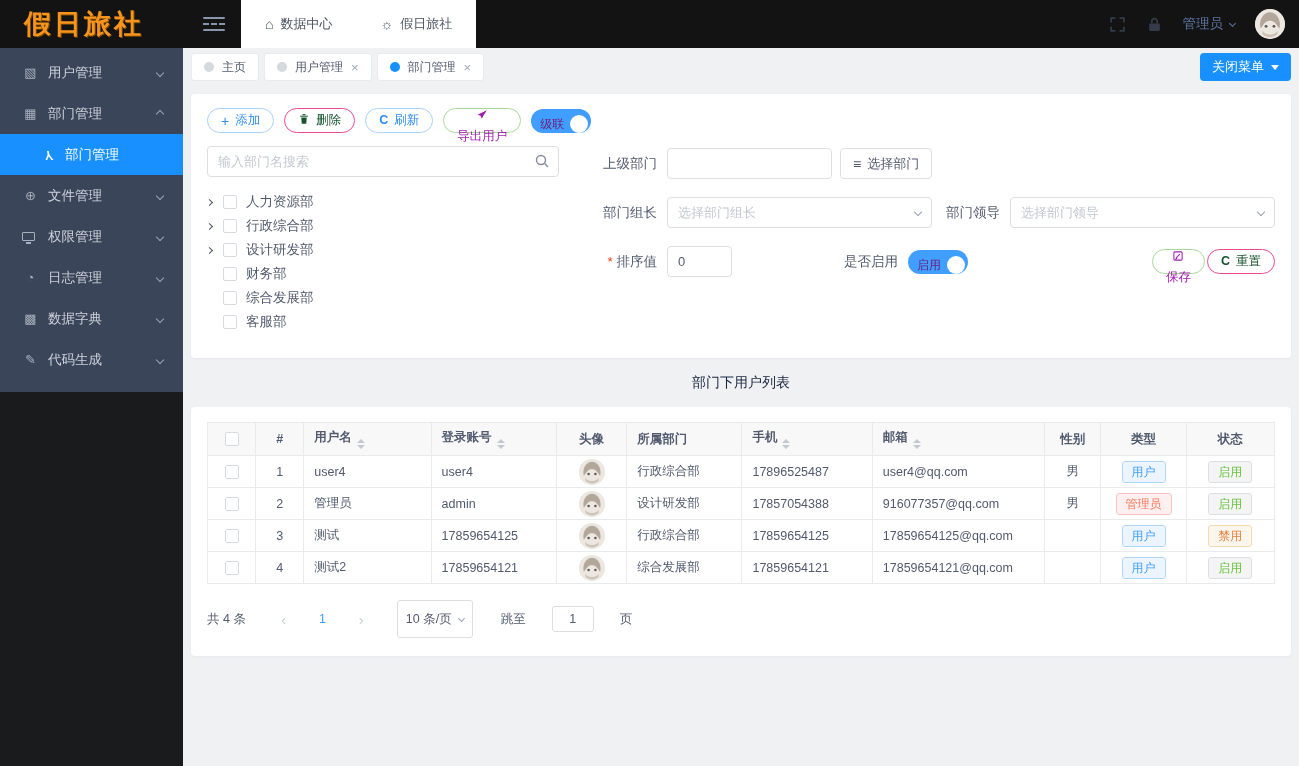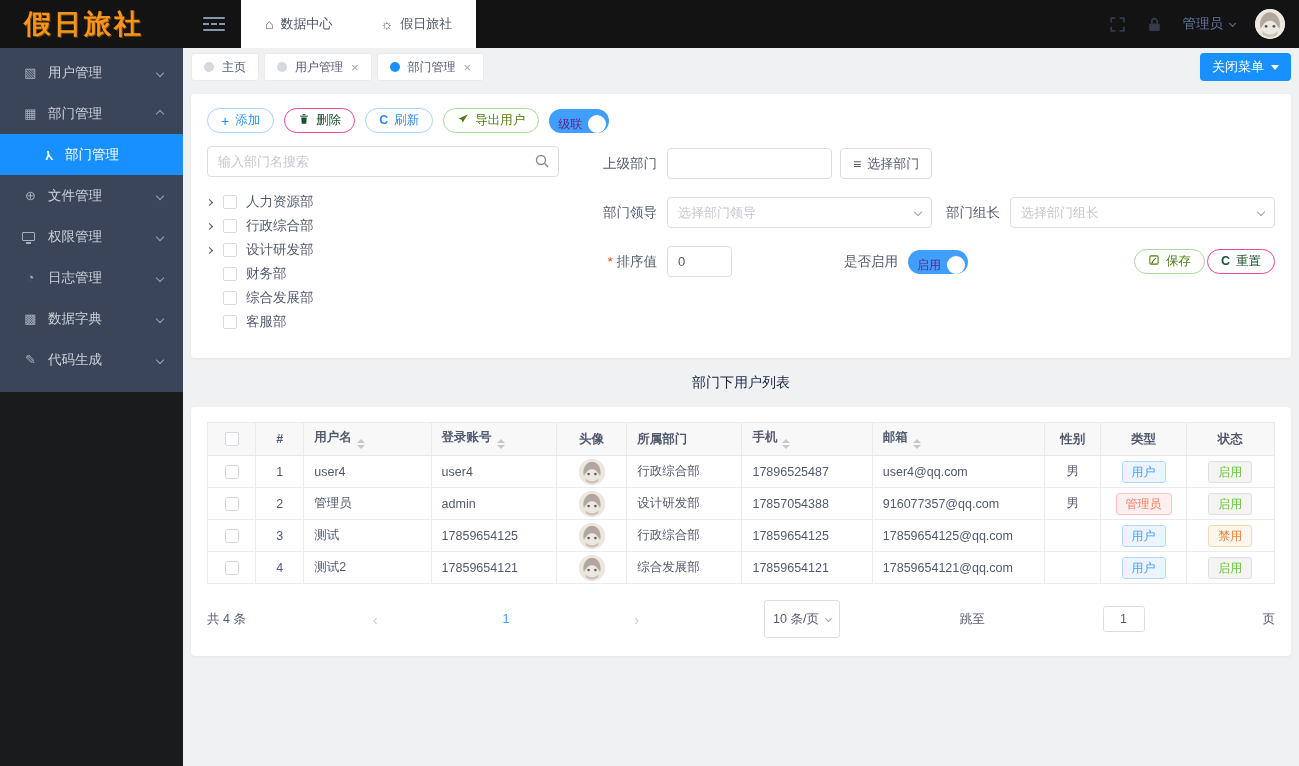--- a/index.html
+++ b/index.html
@@ -64,21 +64,21 @@
   .content { flex:1; padding:8px; overflow:hidden; }
   .panel { background:#fff; border-radius:4px; box-shadow:0 1px 3px rgba(0,21,41,.05); }
   .panel-1 { padding:14px 16px 24px; }
 
   .toolbar { display:flex; align-items:center; gap:10px; }
   .pill { height:25px; border-radius:999px; background:#fff; display:inline-flex; align-items:center; gap:6px;
           padding:0 13px; font-size:12.5px; cursor:pointer; line-height:1; }
   .pill svg { width:12px; height:12px; }
   .pill.blue   { border:1px solid #a8d2ff; color:#2d8cf0; }
   .pill.orange { border:1px solid #ec4899; color:#14532d;align-items:center; }
-  .pill.green  { border:1px solid #a9d89a; color:#4d7c0f; }
+  .pill.green  { border:1px solid #a9d89a; color:#a21caf;flex-direction:column; }
   .switch { height:24px; border-radius:999px; background:#409eff; color:#701a75; display:inline-flex; align-items:flex-end;
             font-size:12px; padding:0 3px 0 9px; gap:6px; cursor:pointer; }
   .switch .knob { width:18px; height:18px; background:#fff; border-radius:50%; }
 
   .panel-body { display:flex; margin-top:13px; }
   .left-col { width:352px; flex-shrink:0; }
   .search-box { position:relative; }
   .search-input { width:100%; height:31px; border:1px solid #dcdee2; border-radius:4px; padding:0 30px 0 10px;
                   font-size:13px; color:#515a6e; outline:none; font-family:Liberation Sans, sans-serif; }
   input::placeholder { color:#c3c8d0; }
@@ -115,21 +115,21 @@
   .sorters .up { border-bottom:4px solid #c5c8ce; }
   .sorters .dn { border-top:4px solid #c5c8ce; }
   .row-avatar { width:26px; height:26px; border-radius:50%; overflow:hidden; display:inline-block; vertical-align:middle; background:#e8e2da; }
   .row-avatar svg { width:100%; height:100%; display:block; }
   .badge { display:inline-block; padding:4px 9px; font-size:12px; border-radius:3px; line-height:1; }
   .badge.user     { background:#ecf5ff; border:1px solid #b3d8ff; color:#409eff; }
   .badge.admin    { background:#fef0f0; border:1px solid #fbc4c4; color:#f57a5c; }
   .badge.enabled  { background:#f4f4f5; border:1px solid #dcdfe6; color:#67c23a; }
   .badge.disabled { background:#fdf6ec; border:1px solid #f5dab1; color:#e6823c; }
 
-  .pagination { display:flex; align-items:center; justify-content:space-between; gap:22px; margin-top:16px; font-size:12.5px; color:#515a6e; }
+  .pagination { display:flex; align-items:center; justify-content:flex-start; gap:22px; margin-top:16px; font-size:12.5px; color:#515a6e; }
   .pg-total { margin-right:8px; }
   .pg-arrow { color:#c9ced6; font-size:15px; padding:0 5px; cursor:pointer; }
   .pg-num { color:#409eff; padding:0 6px; cursor:pointer; }
   .pg-size { height:38px; border:1px solid #dcdee2; border-radius:3px; display:flex; align-items:center;
              padding:0 8px; gap:7px; cursor:pointer; margin:0 6px; }
   .pg-size .chev { width:5px; height:5px; border-color:#9aa2b1; margin-top:-2px; }
   .pg-jump { width:42px; height:26px; border:1px solid #dcdee2; border-radius:3px; text-align:center;
              font-size:12.5px; color:#515a6e; outline:none; margin:0 4px; font-family:inherit; }
 </style>
 </head>
@@ -343,30 +343,30 @@
                 <label class="flabel">上级部门</label>
                 <input class="inp" style="width: 165px;">
                 <button class="btn-plain">
                   <span style="font-size:14px;">≡</span>
                   <span>选择部门</span>
                 </button>
               </div>
             </div>
             <div class="frow" style="justify-content:space-between;">
               <div class="fgroup">
+                <label class="flabel">部门组长</label>
+                <div class="sel" style="width:265px;">
+                  <span>选择部门组长</span>
+                  <i class="chev"></i>
+                </div>
+              </div>
+              <div class="fgroup">
                 <label class="flabel">部门领导</label>
                 <div class="sel" style="width:265px;">
                   <span>选择部门领导</span>
-                  <i class="chev"></i>
-                </div>
-              </div>
-              <div class="fgroup">
-                <label class="flabel">部门组长</label>
-                <div class="sel" style="width:265px;">
-                  <span>选择部门组长</span>
                   <i class="chev"></i>
                 </div>
               </div>
             </div>
             <div class="frow">
               <div class="fgroup">
                 <label class="flabel req">排序值</label>
                 <input class="inp" style="width: 65px;" value="0">
               </div>
               <div class="fgroup" style="margin-left:112px;">

